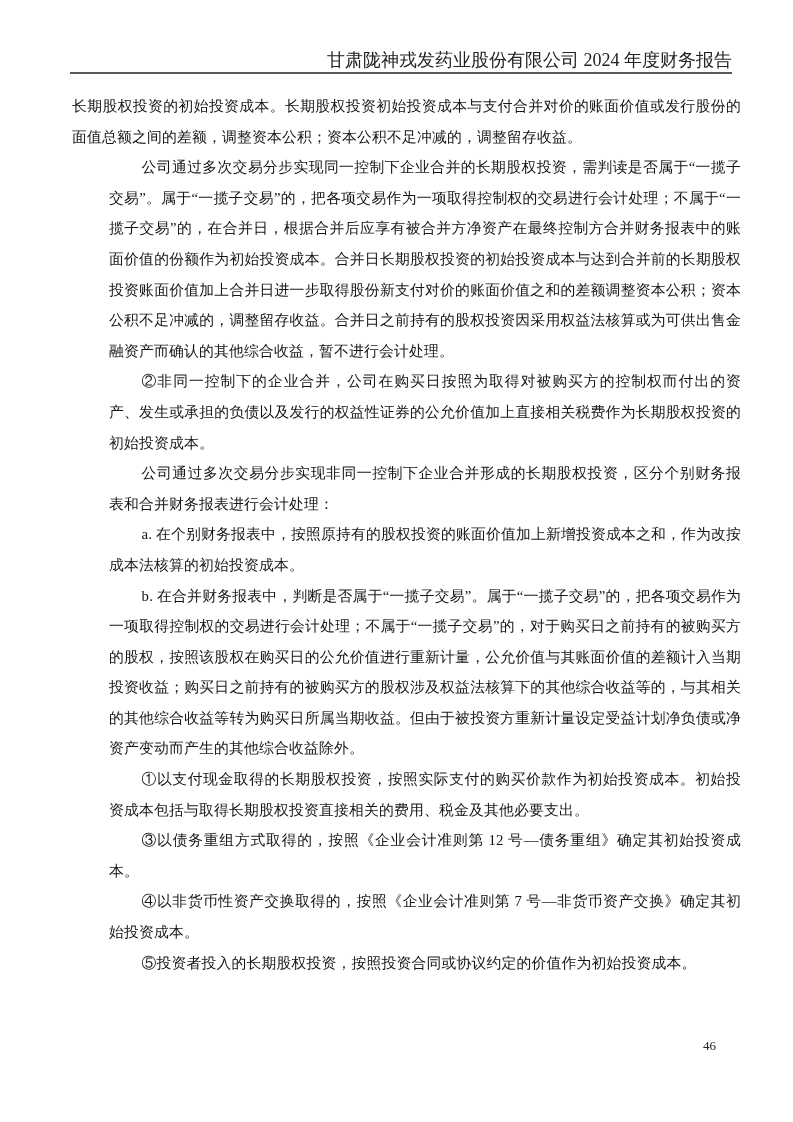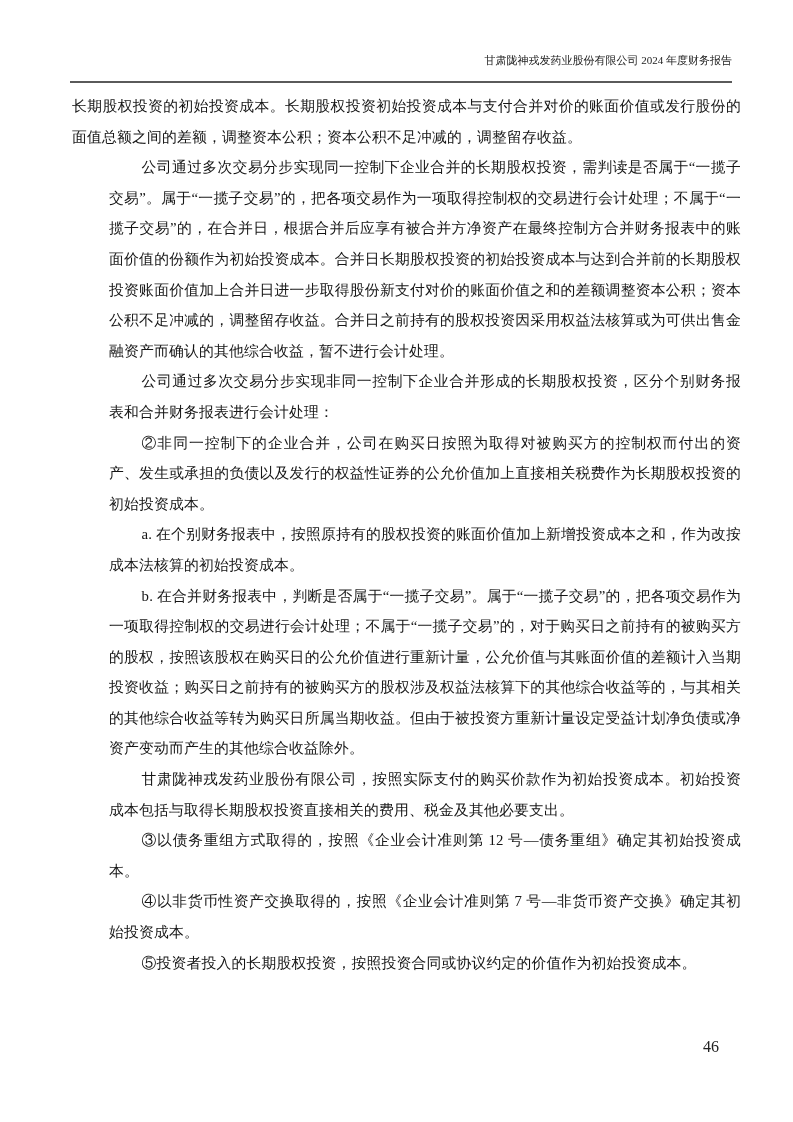--- a/index.html
+++ b/index.html
@@ -16,24 +16,24 @@
     color: #111111;
     font-family: "Liberation Serif", "DejaVu Serif", serif;
     overflow: hidden;
   }
   .header {
     position: absolute;
     top: 52px;
     left: 70px;
     right: 61px;
     text-align: right;
-    font-size: 11px;
+    font-size: 18px;
     line-height: 17px;
     color: #222222;
-    padding-bottom: 12px;
+    padding-bottom: 3px;
     border-bottom: 2px solid #5a5a5a;
   }
   .content {
     position: absolute;
     top: 91px;
     left: 72px;
     width: 669px;
   }
   .content p {
     margin: 0;
@@ -46,41 +46,41 @@
     color: #151515;
   }
   .content p.indent {
     text-indent: 2.2em;
     margin-left: 37px;
   }
   .page-number {
     position: absolute;
     left: 703px;
     top: 1038px;
-    font-size: 16px;
+    font-size: 13px;
     color: #222222;
   }
 </style>
 </head>
 <body>
 
 <div class="page">
 
   <div class="header">
     <span>甘肃陇神戎发药业股份有限公司 2024 年度财务报告</span>
   </div>
 
   <div class="content">
     <p>长期股权投资的初始投资成本。长期股权投资初始投资成本与支付合并对价的账面价值或发行股份的面值总额之间的差额，调整资本公积；资本公积不足冲减的，调整留存收益。</p>
     <p class="indent">公司通过多次交易分步实现同一控制下企业合并的长期股权投资，需判读是否属于“一揽子交易”。属于“一揽子交易”的，把各项交易作为一项取得控制权的交易进行会计处理；不属于“一揽子交易”的，在合并日，根据合并后应享有被合并方净资产在最终控制方合并财务报表中的账面价值的份额作为初始投资成本。合并日长期股权投资的初始投资成本与达到合并前的长期股权投资账面价值加上合并日进一步取得股份新支付对价的账面价值之和的差额调整资本公积；资本公积不足冲减的，调整留存收益。合并日之前持有的股权投资因采用权益法核算或为可供出售金融资产而确认的其他综合收益，暂不进行会计处理。</p>
+    <p class="indent">②非同一控制下的企业合并，公司在购买日按照为取得对被购买方的控制权而付出的资产、发生或承担的负债以及发行的权益性证券的公允价值加上直接相关税费作为长期股权投资的初始投资成本。</p>
     <p class="indent">公司通过多次交易分步实现非同一控制下企业合并形成的长期股权投资，区分个别财务报表和合并财务报表进行会计处理：</p>
-    <p class="indent">②非同一控制下的企业合并，公司在购买日按照为取得对被购买方的控制权而付出的资产、发生或承担的负债以及发行的权益性证券的公允价值加上直接相关税费作为长期股权投资的初始投资成本。</p>
     <p class="indent">a. 在个别财务报表中，按照原持有的股权投资的账面价值加上新增投资成本之和，作为改按成本法核算的初始投资成本。</p>
     <p class="indent">b. 在合并财务报表中，判断是否属于“一揽子交易”。属于“一揽子交易”的，把各项交易作为一项取得控制权的交易进行会计处理；不属于“一揽子交易”的，对于购买日之前持有的被购买方的股权，按照该股权在购买日的公允价值进行重新计量，公允价值与其账面价值的差额计入当期投资收益；购买日之前持有的被购买方的股权涉及权益法核算下的其他综合收益等的，与其相关的其他综合收益等转为购买日所属当期收益。但由于被投资方重新计量设定受益计划净负债或净资产变动而产生的其他综合收益除外。</p>
-    <p class="indent">甘肃陇神戎发药业股份有限公司，按照实际支付的购买价款作为初始投资成本。初始投资成本包括与取得长期股权投资直接相关的费用、税金及其他必要支出。</p>
+    <p class="indent">①以支付现金取得的长期股权投资，按照实际支付的购买价款作为初始投资成本。初始投资成本包括与取得长期股权投资直接相关的费用、税金及其他必要支出。</p>
     <p class="indent">③以债务重组方式取得的，按照《企业会计准则第 12 号—债务重组》确定其初始投资成本。</p>
     <p class="indent">④以非货币性资产交换取得的，按照《企业会计准则第 7 号—非货币资产交换》确定其初始投资成本。</p>
     <p class="indent">⑤投资者投入的长期股权投资，按照投资合同或协议约定的价值作为初始投资成本。</p>
   </div>
 
   <div class="page-number">46</div>
 
 </div>
 
 </body></html>

